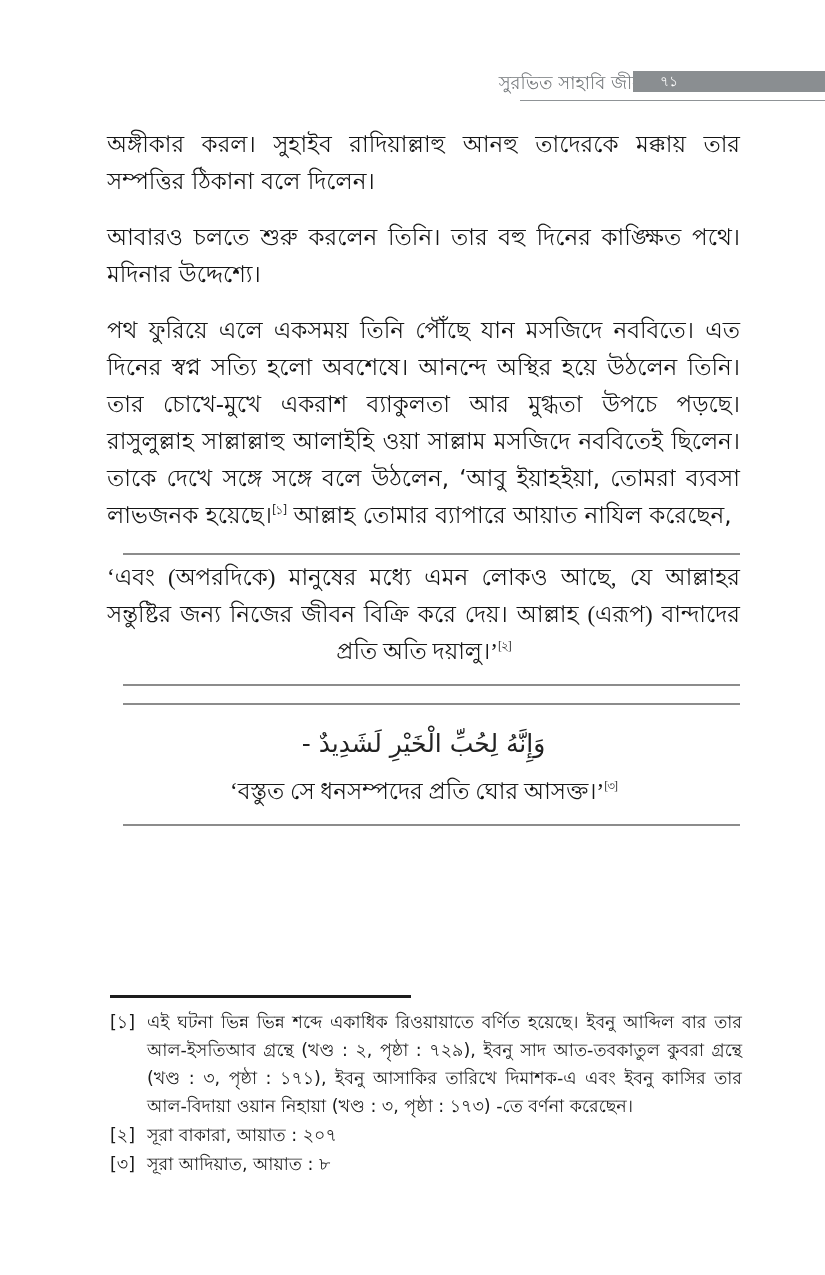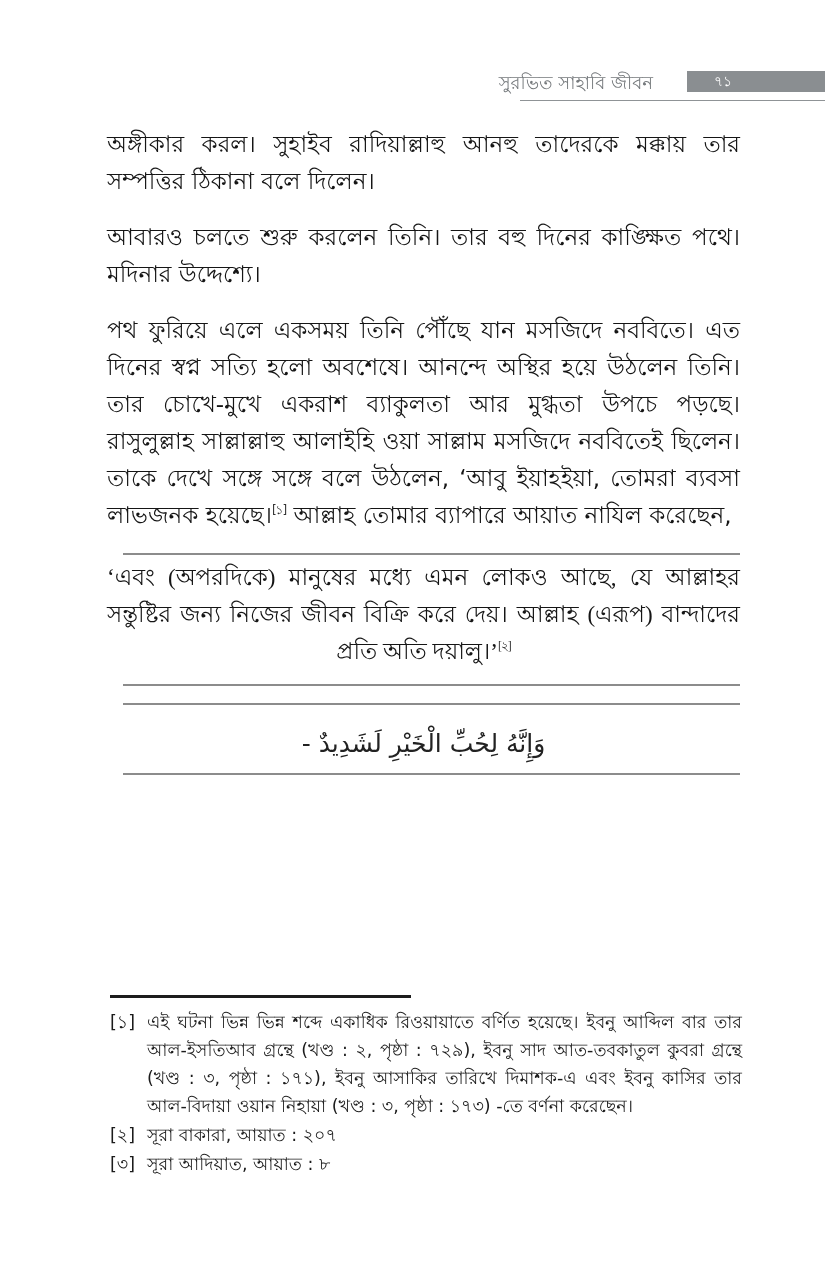--- a/index.html
+++ b/index.html
@@ -11,21 +11,21 @@
     color:#111;
     overflow:hidden;
   }
   
   .header { position:absolute; top:69px; left:0; right:0; height:24px; }
   .book-title {
     position:absolute; right:172px; top:0;
     font-size:18px; color:#75797c; white-space:nowrap;
   }
   .page-bar {
-    position:absolute; right:0; top:2px; width:138px; height:21px;
+    position:absolute; right:0; top:2px; width:192px; height:21px;
     display:flex; align-items:center;
   }
   .page-num { color:#ffffff; font-size:14px; padding-left:27px; }
   .header-rule { position:absolute; top:100px; left:520px; right:0; height:1px; background:#8f9396; }
 
   
   .content { position:absolute; left:107px; top:126px; width:633px; }
   p.bodytext {
     font-size:23px; line-height:37px; text-align:justify;
     margin-bottom:19px; color:#151515;
@@ -78,20 +78,21 @@
   <div class="quote">
     <div class="q-rule"></div>
     <div class="q-trans"><span>‘এবং (অপরদিকে) মানুষের মধ্যে এমন লোকও আছে, যে আল্লাহর সন্তুষ্টির জন্য নিজের জীবন বিক্রি করে দেয়। আল্লাহ (এরূপ) বান্দাদের প্রতি অতি দয়ালু।’</span><sup class="fnref">[২]</sup></div>
     <div class="q-rule"></div>
   </div>
 
 
   <div class="quote">
     <div class="q-rule"></div>
     <div class="arabic">وَإِنَّهُ لِحُبِّ الْخَيْرِ لَشَدِيدٌ -</div>
+    <div class="q-trans single"><span>‘বস্তুত সে ধনসম্পদের প্রতি ঘোর আসক্ত।’</span><sup class="fnref">[৩]</sup></div>
     <div class="q-rule"></div>
   </div>
 
 </div>
 
 <div class="footnotes">
   <div class="fn-rule"></div>
 
   <div class="fn">
     <span class="fn-marker">[১]</span>

